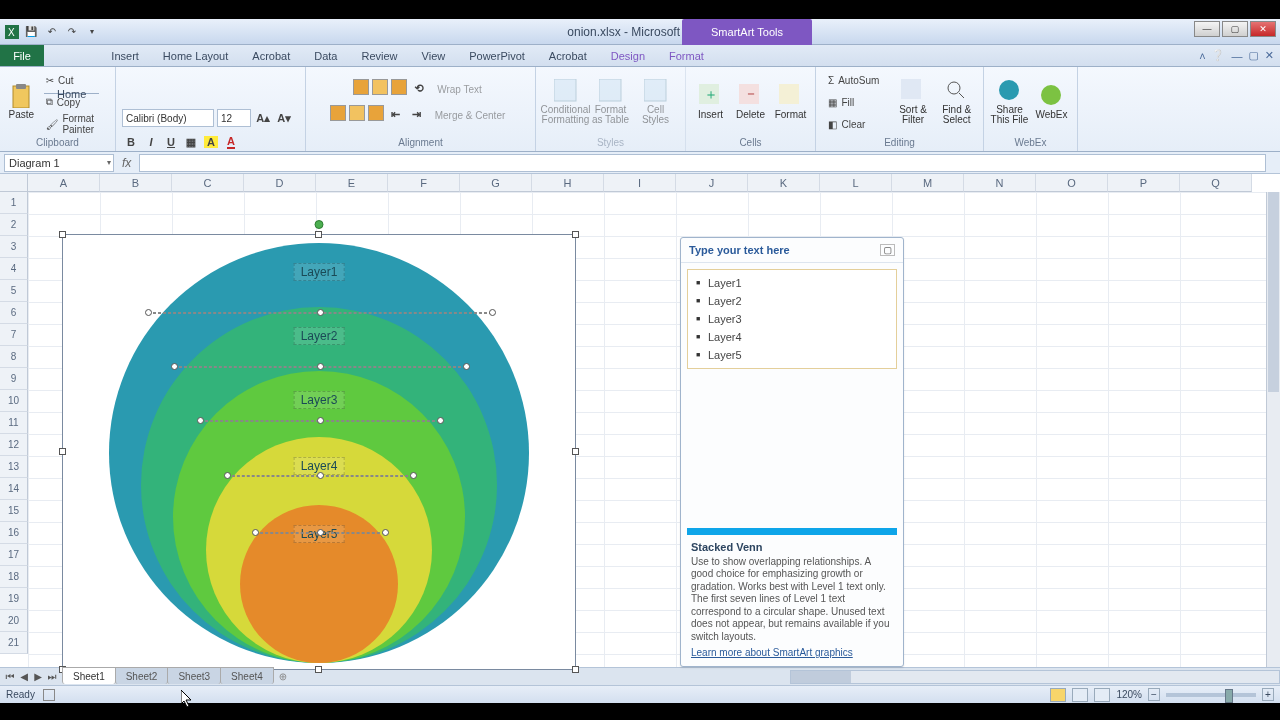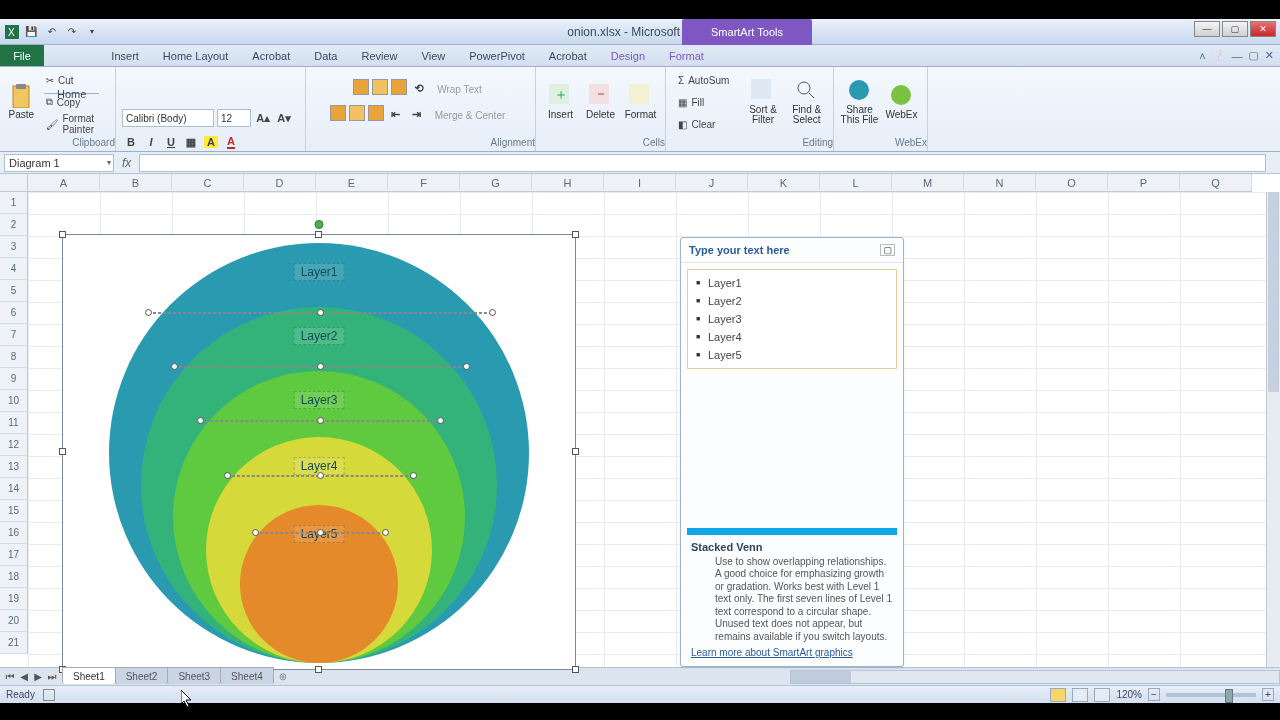--- a/index.html
+++ b/index.html
@@ -25,21 +25,21 @@
   .tabrow { height:22px; display:flex; align-items:stretch; background:linear-gradient(#e1eaf6,#d3dfef); border-bottom:1px solid #9db0c8; }
   .file-tab { background:#217346; color:#fff; width:44px; display:flex; align-items:center; justify-content:center; font-size:11px; }
   .tab { padding:0 12px; display:flex; align-items:center; color:#3a4a60; position:relative; }
   .tab.active { background:#f4f8fe; border:1px solid #9db0c8; border-bottom:none;margin-top:48px; }
   .help-icons { margin-left:auto; padding-right:6px; display:flex; gap:6px; align-items:center; color:#4a6a9a; }
 
   
   .ribbon { height:85px; background:linear-gradient(#f4f8fe,#e6eef8); border-bottom:1px solid #9db0c8; display:flex; }
   .group { border-right:1px solid #c4d2e4; height:100%; display:flex; flex-direction:column; min-width:50px; }
   .group-body { flex:1; display:flex; align-items:center; justify-content:center; gap:3px; padding:2px 6px; }
-  .group-label { height:14px; text-align:right; font-size:10px; color:#6a7a90; padding-bottom:1px; }
+  .group-label { height:14px; text-align:center; font-size:10px; color:#6a7a90; padding-bottom:1px; }
   .bigbtn { display:flex; flex-direction:column; align-items:center; justify-content:center; width:42px; height:66px; }
   .bigbtn .ico { width:24px; height:24px; }
   .bigbtn span { font-size:10px; text-align:center; margin-top:2px; line-height:1.05; }
   .smallrow { display:flex; flex-direction:column; gap:2px; }
   .smallbtn { height:20px; padding:0 6px; display:flex; align-items:center; gap:4px; font-size:10px; color:#444; }
   .disabled { opacity:0.5; }
   .dd { width:92px; height:18px; border:1px solid #aebfd4; background:#fff; font-size:10px; padding:0 3px; display:flex; align-items:center; }
   .dd.num { width:34px; }
   .sq { width:16px; height:16px; border:1px solid #999; }
   .formatbtn { width:18px; height:18px; display:flex; align-items:center; justify-content:center; font-size:11px; font-weight:bold; color:#444; }
@@ -72,21 +72,21 @@
   .inner-handle { position:absolute; width:7px; height:7px; background:#fff; border:1px solid #555; border-radius:50%; }
 
   
   .textpane { position:absolute; left:680px; top:218px; width:224px; height:430px; background:#fcfdfe; border:1px solid #a0b4cc; border-radius:3px; box-shadow:0 1px 2px rgba(0,0,0,0.1); }
   .tp-title { padding:6px 8px; color:#2a5a9a; font-weight:600; font-size:11px; border-bottom:1px solid #dde5ef; display:flex; justify-content:space-between; align-items:center; }
   .tp-list { border:1px solid #e4cf9a; margin:6px; padding:4px 0; background:#fff; }
   .tp-item { padding:3px 8px 3px 20px; position:relative; font-size:11px; color:#444; }
   .tp-item::before { content:"■"; position:absolute; left:8px; font-size:7px; color:#333; top:5px; }
   .tp-desc { position:absolute; bottom:6px; left:6px; right:6px; border-top:7px solid #0ea5e9; padding:6px 4px 2px; }
   .tp-desc-title { font-weight:600; color:#2d4560; margin-bottom:3px; font-size:11px; }
-  .tp-desc-text { font-size:10px; color:#555; line-height:1.25;margin-left:24px; }
+  .tp-desc-text { font-size:10px; color:#555; line-height:1.25; }
   .tp-link { color:#2a5a9a; text-decoration:underline; margin-top:4px; display:inline-block; font-size:10px; }
 
   
   .sheettabs { height:18px; background:#dbe4ef; display:flex; align-items:center; border-top:1px solid #b4c4d8; font-size:10px; }
   .nav-arrows { display:flex; padding:0 4px; gap:2px; }
   .nav-arrows div { width:12px; text-align:center; color:#555; }
   .sheet { padding:0 10px; height:17px; line-height:17px; background:#fff; border:1px solid #aaa; border-bottom:none; margin-right:-1px; border-radius:0 0 3px 3px; transform:translateY(-1px); }
   .sheet.inactive { background:#c9d5e4; color:#555; }
   .hscroll { margin-left:auto; width:490px; height:14px; background:#e2e8f0; border:1px solid #b4c4d8; position:relative; }
   .hscroll-thumb { position:absolute; left:0; width:60px; top:0; bottom:0; background:#c0ccdc; }
@@ -231,20 +231,43 @@
           <div class="formatbtn">⇥</div>
           <div class="smallbtn disabled">
               <span>Merge &amp; Center</span>
             </div>
         </div>
       </div>
       <div class="group-label">Alignment</div>
     </div>
 
 
+    <div class="group disabled" style="width:150px">
+      <div class="group-body">
+        <div class="bigbtn">
+            <svg class="ico" width="22" height="22">
+              <rect width="22" height="22" fill="#d0e4f4" stroke="#8ab"></rect>
+            </svg>
+            <span>Conditional Formatting</span>
+          </div>
+        <div class="bigbtn">
+            <svg class="ico" width="22" height="22">
+              <rect width="22" height="22" fill="#d0e4f4" stroke="#8ab"></rect>
+            </svg>
+            <span>Format as Table</span>
+          </div>
+        <div class="bigbtn">
+            <svg class="ico" width="22" height="22">
+              <rect width="22" height="22" fill="#d0e4f4" stroke="#8ab"></rect>
+            </svg>
+            <span>Cell Styles</span>
+          </div>
+      </div>
+      <div class="group-label">Styles</div>
+    </div>
 
     <div class="group" style="width:130px">
       <div class="group-body">
         <div class="bigbtn">
             <svg class="ico" width="20" height="20">
               <rect width="20" height="20" fill="#e0efe0"></rect>
               <text x="5" y="15" font-size="14" fill="#2a7">＋</text>
             </svg>
             <span>Insert</span>
           </div>

